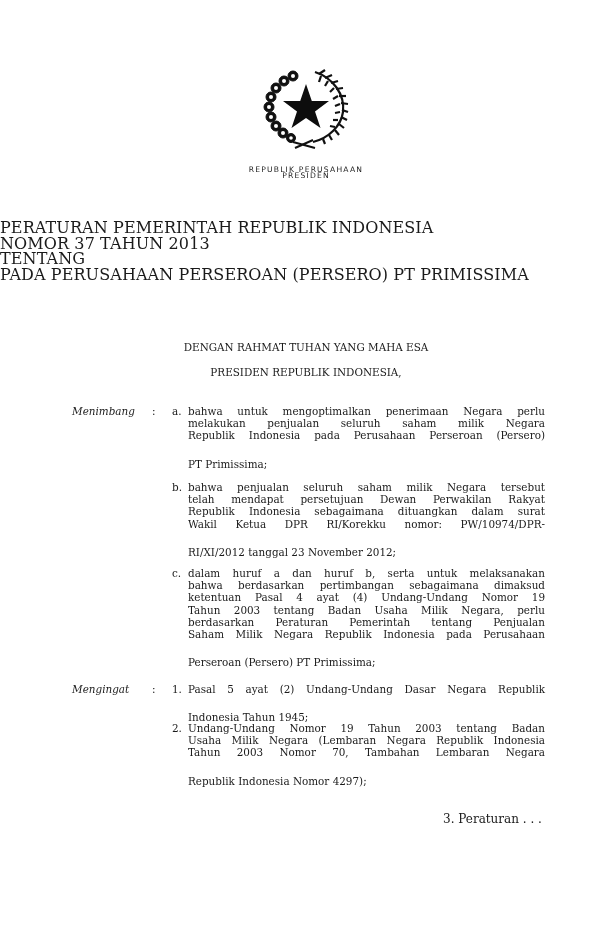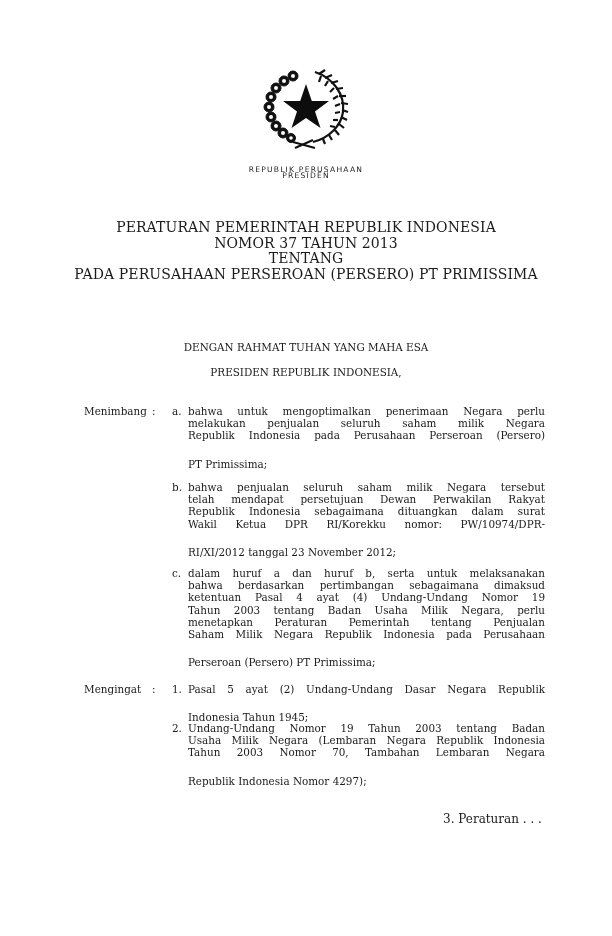--- a/index.html
+++ b/index.html
@@ -3,25 +3,25 @@
 <meta charset="utf-8">
 <style>
   html, body { margin: 0; padding: 0; background: #ffffff; }
   body { width: 612px; height: 936px; position: relative; overflow: hidden;
          font-family: "DejaVu Serif", "Liberation Serif", serif; color: #1a1a1a; }
   .emblem { position: absolute; left: 263px; top: 66px; width: 86px; height: 84px; }
   .emblem svg { width: 100%; height: 100%; }
   .presiden { position: absolute; left: 0; width: 612px; text-align: center;
               font-family: "DejaVu Sans", "Liberation Sans", sans-serif; font-size: 7.6px;
               letter-spacing: 1.2px; color: #222; line-height: 10px; }
-  .title-block { position: absolute; left: 0; top: 220px; width: 612px; text-align: center;
-                 font-size: 14px; line-height: 15.6px; letter-spacing: 0.1px; }
+  .title-block { position: absolute; left: 0; top: 220px; width: 612px; text-align: left;
+                 font-size: 16px; line-height: 15.6px; letter-spacing: 0.1px; }
   .center-line { position: absolute; left: 0; width: 612px; text-align: center; font-size: 10.4px; }
   .row { position: absolute; font-size: 10.4px; line-height: 12.2px; }
-  .label { position: absolute; left: 84px; }
+  .label { position: absolute; left: 72px; font-style: italic; }
   .colon { position: absolute; left: 152px; }
   .marker { position: absolute; left: 172px; }
   .item-text { position: absolute; left: 188px; width: 357px; text-align: justify; }
   .item-text span.line { display: block; text-align: justify; text-align-last: justify; white-space: nowrap; }
   .item-text span.line.last { text-align-last: left; margin-top: 16px; }
   .footer-next { position: absolute; left: 443px; top: 812px; font-size: 12px; }
 </style>
 </head>
 <body>
 
@@ -118,21 +118,21 @@
     </div>
   </div>
 
   <div class="row" style="top:567px; left:0; width:612px;">
     <span class="marker">c.</span>
     <div class="item-text">
       <span class="line">dalam huruf a dan huruf b, serta untuk melaksanakan</span>
       <span class="line">bahwa berdasarkan pertimbangan sebagaimana dimaksud</span>
       <span class="line">ketentuan Pasal 4 ayat (4) Undang-Undang Nomor 19</span>
       <span class="line">Tahun 2003 tentang Badan Usaha Milik Negara, perlu</span>
-      <span class="line">menetapkan Peraturan Pemerintah tentang Penjualan</span>
+      <span class="line">berdasarkan Peraturan Pemerintah tentang Penjualan</span>
       <span class="line">Saham Milik Negara Republik Indonesia pada Perusahaan</span>
       <span class="line last">Perseroan (Persero) PT Primissima;</span>
     </div>
   </div>
 </div>
 
 <div>
   <div class="row" style="top:683px; left:0; width:612px;">
     <span class="label">Mengingat</span>
     <span class="colon">:</span>

